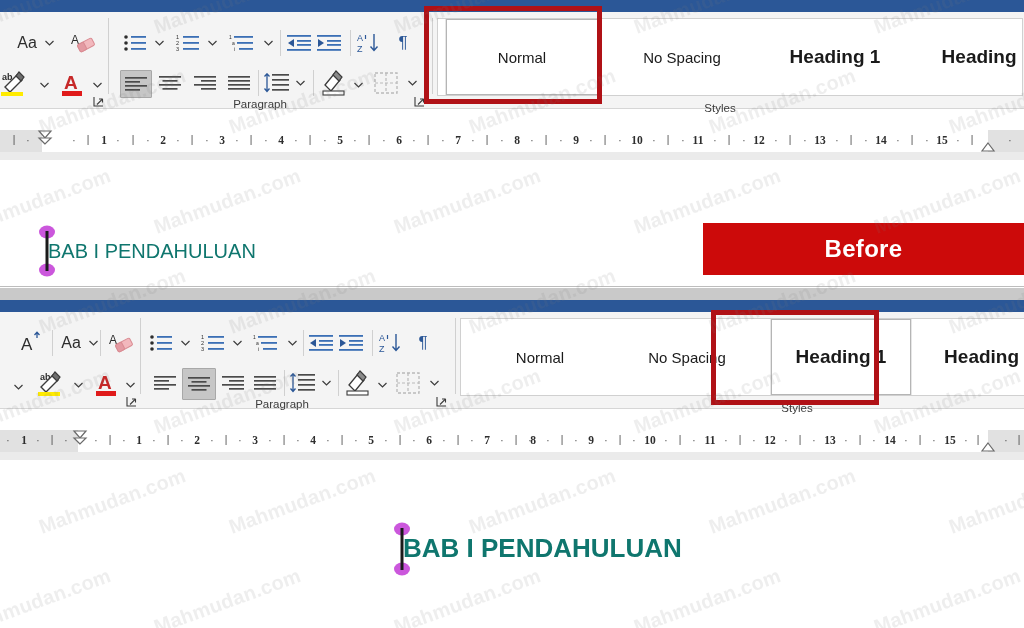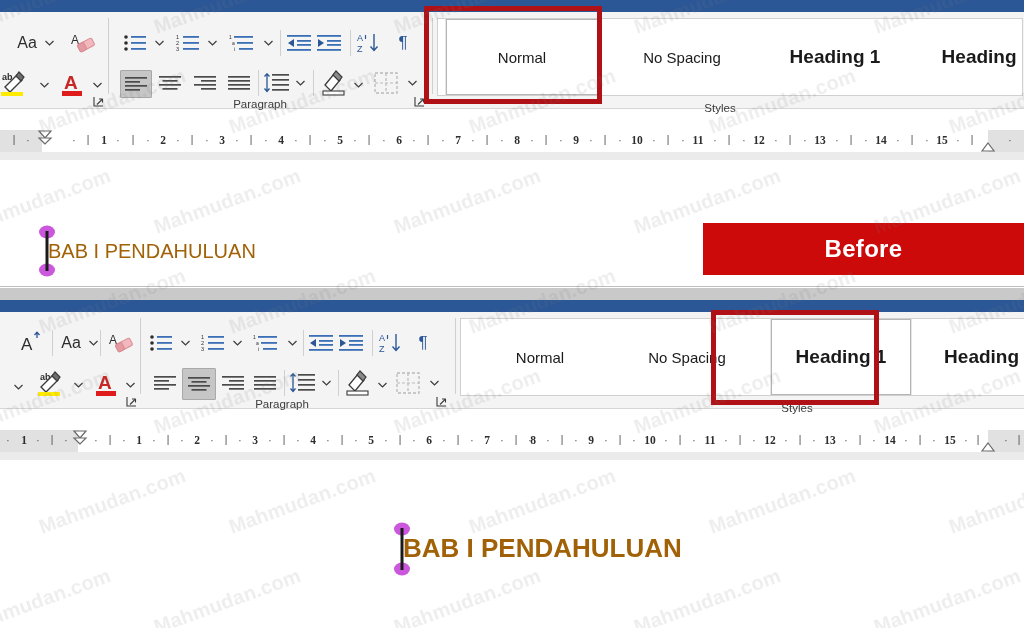--- a/index.html
+++ b/index.html
@@ -187,21 +187,21 @@
   .indent-marker svg { display: block; }
 
   
   .doc {
     position: absolute;
     left: 0; width: 1024px;
     background: #ffffff;
   }
   .doc-text {
     position: absolute;
-    color: #a16207;
+    color: #0f766e;
     white-space: nowrap;
     font-family: "Liberation Sans", sans-serif;
   }
   .cursor-marker {
     position: absolute;
     z-index: 20;
   }
   .cursor-marker svg { display: block; }
 
   

